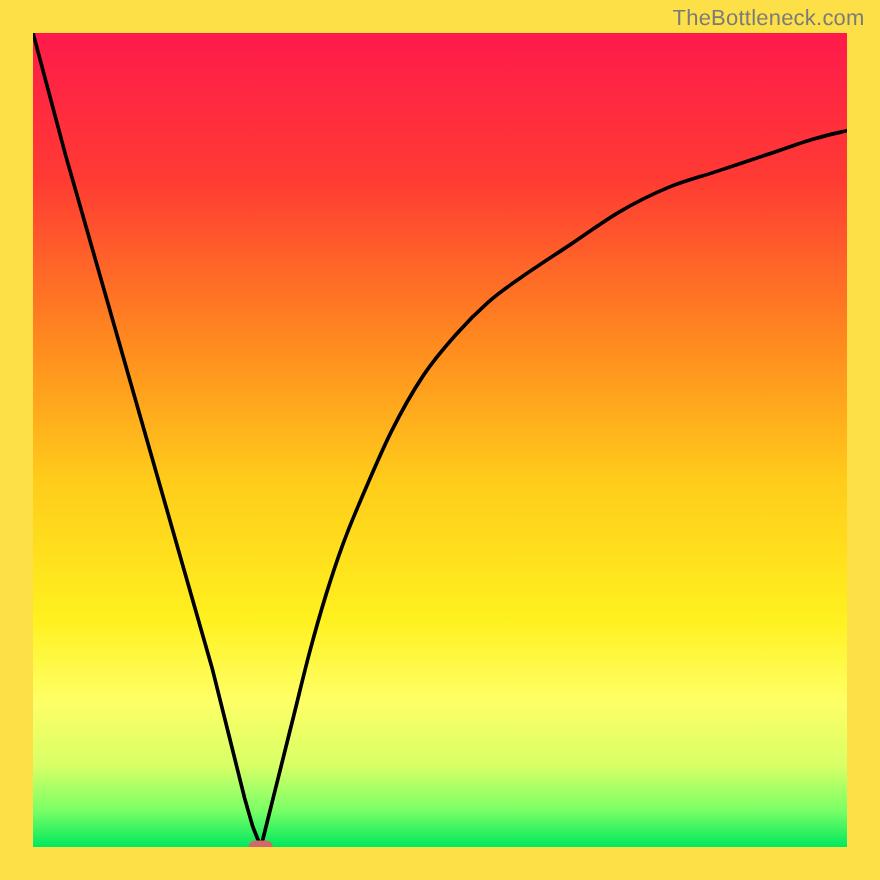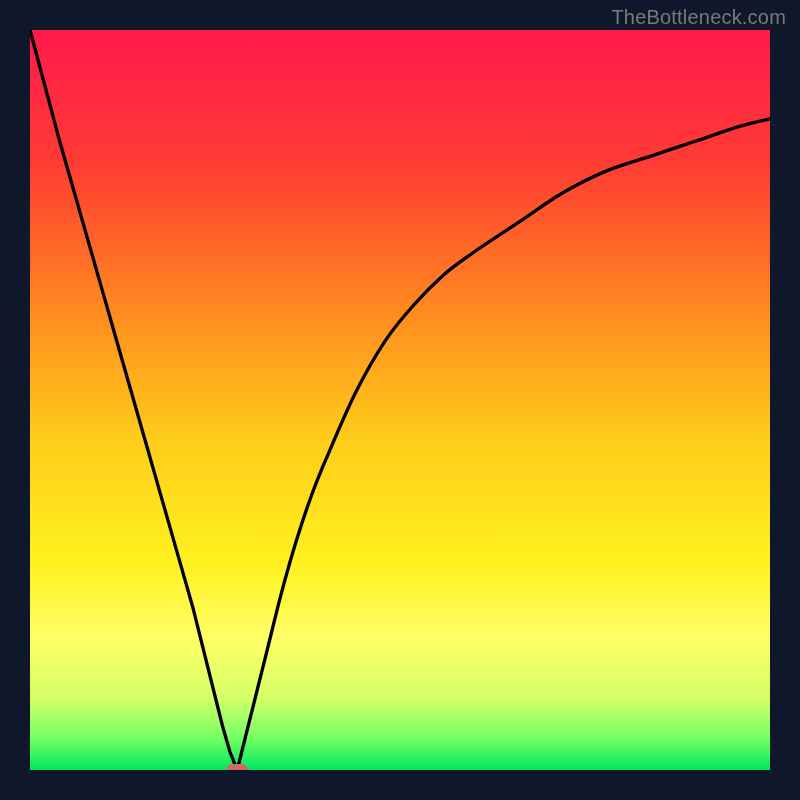--- a/index.html
+++ b/index.html
@@ -10,21 +10,21 @@
     background: #000;
     overflow: hidden;
     font-family: Arial, Helvetica, sans-serif;
   }
   .frame {
     position: absolute;
     left: 0;
     top: 0;
     width: 800px;
     height: 800px;
-    background: #0f172a;
+    background: #fde047;
   }
   .plot {
     position: absolute;
     left: 30px;
     top: 30px;
     width: 740px;
     height: 740px;
     overflow: hidden;
   }
   .gradient {

